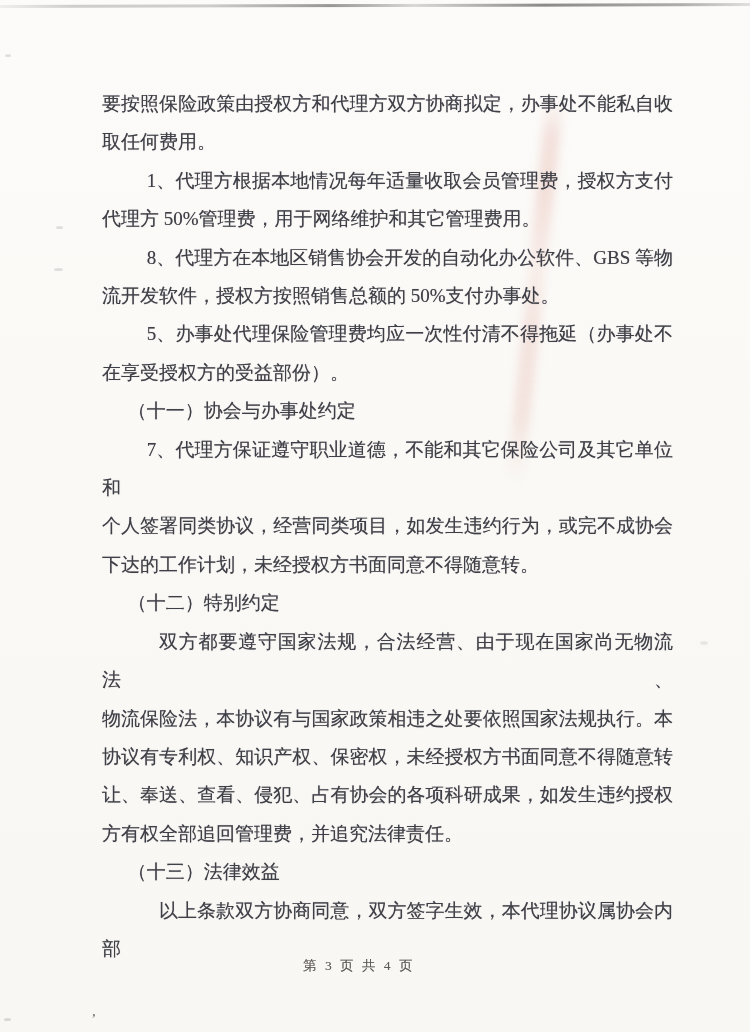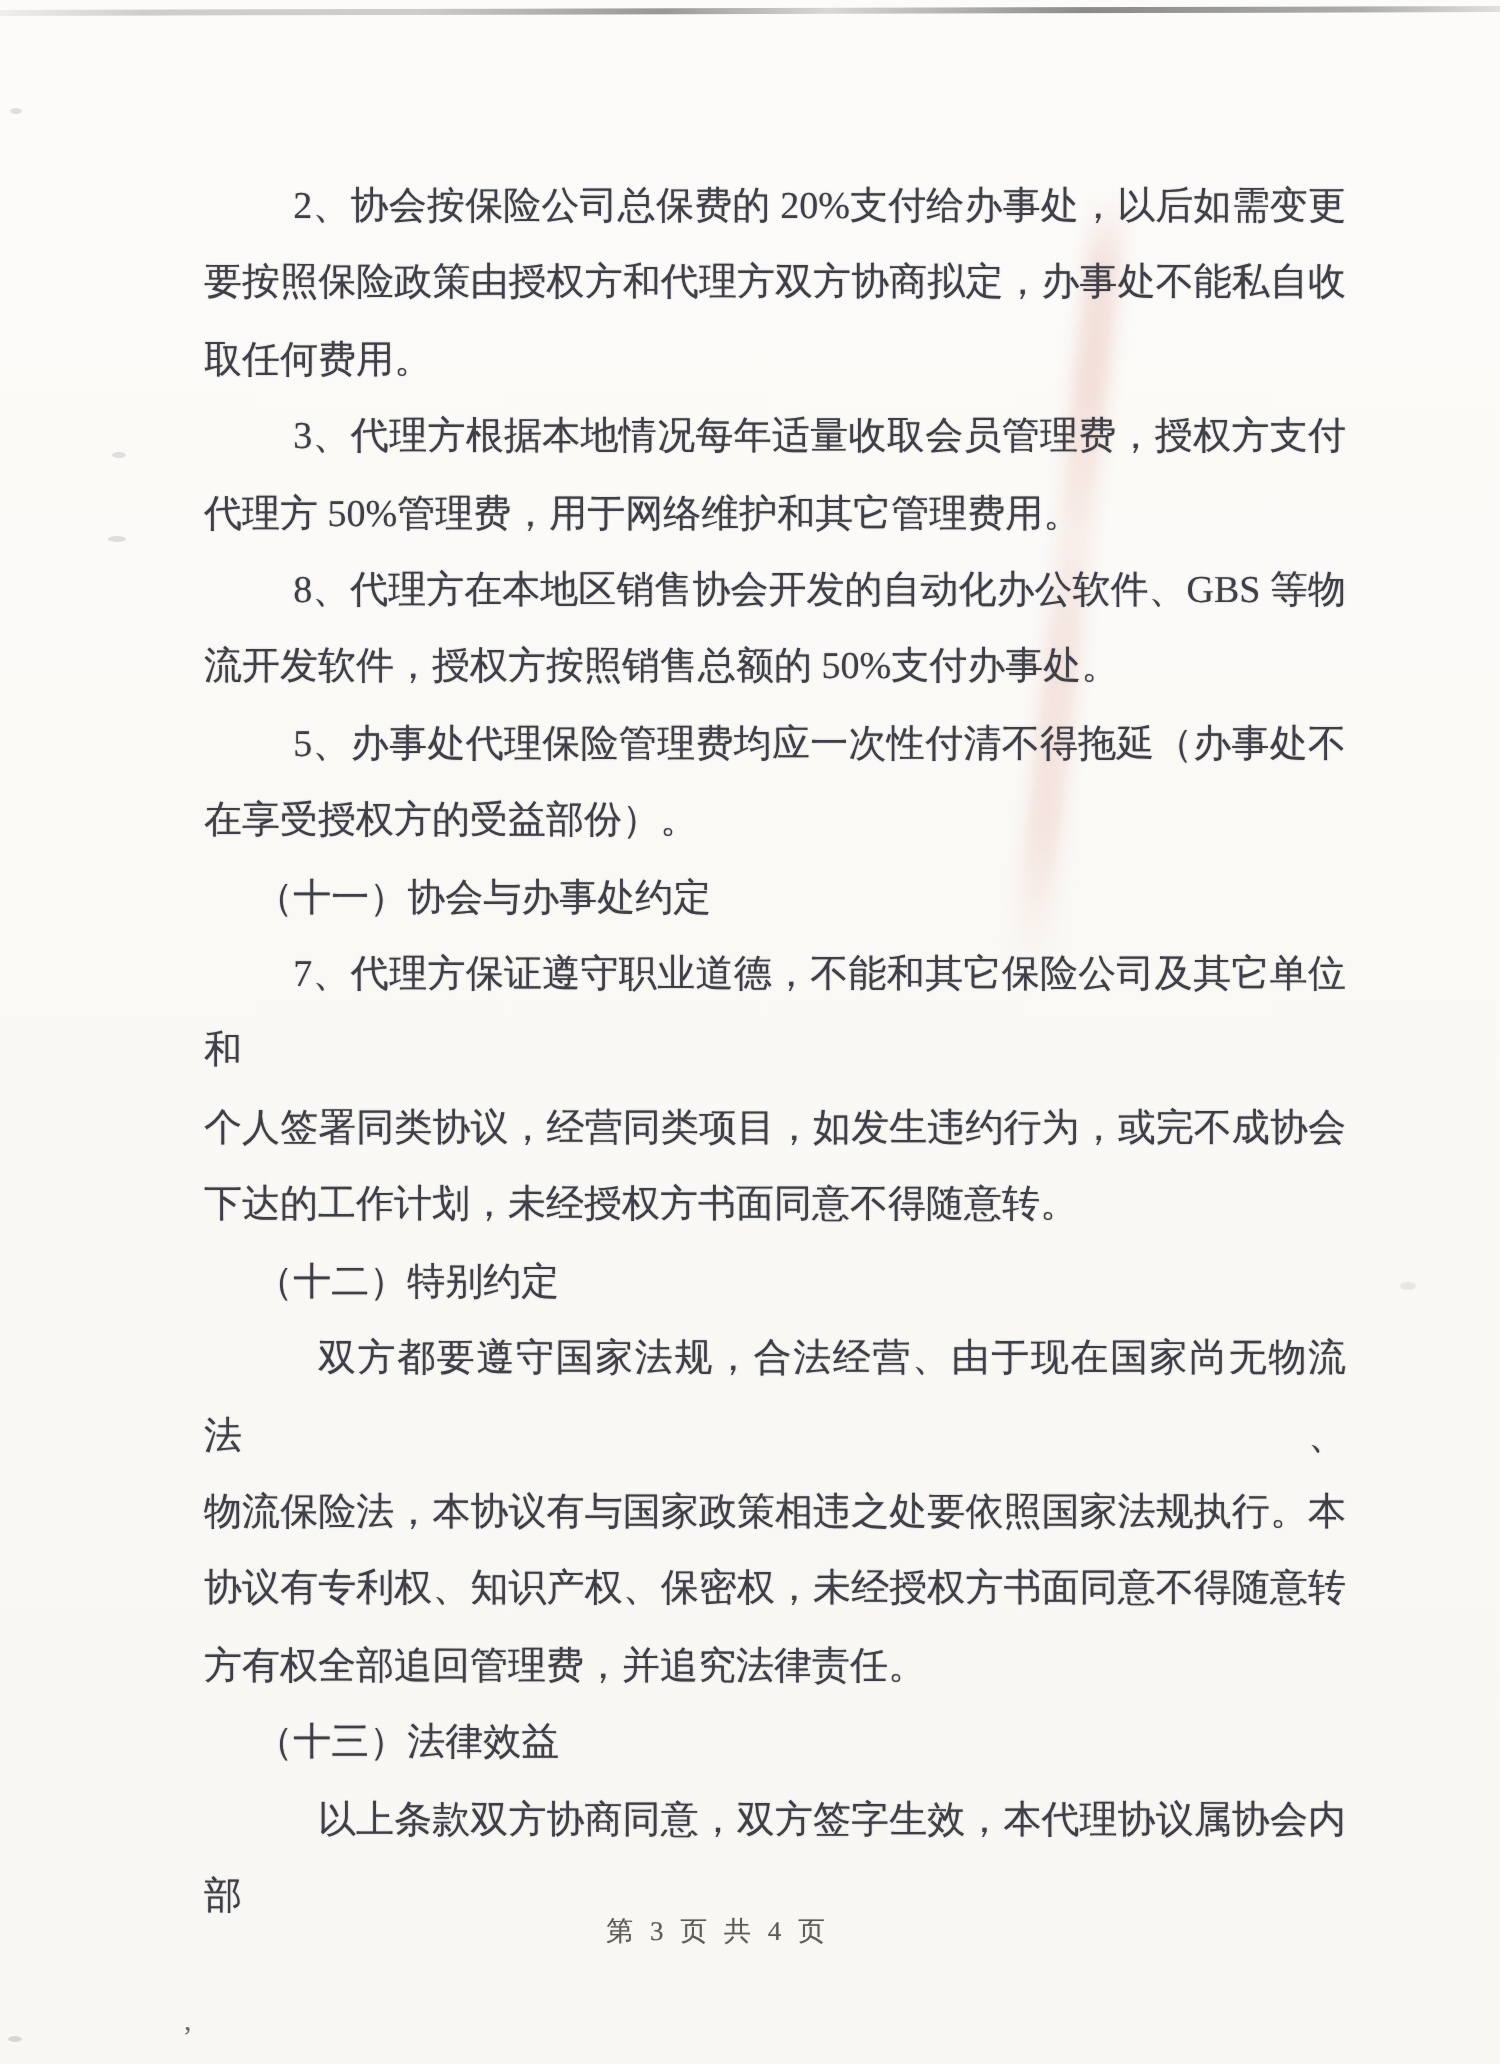--- a/index.html
+++ b/index.html
@@ -102,26 +102,25 @@
   <div class="edge-top"></div>
   <div class="streak"></div>
   <div class="speck sp1"></div>
   <div class="speck sp2"></div>
   <div class="speck sp3"></div>
   <div class="speck sp4"></div>
   <div class="speck sp5"></div>
 
   <div class="content">
       <div class="para">
-        <div class="line first ind-n jfull">2、协会按保险公司总保费的 20%支付给办事处，以后如需变更</div>
         <div class="line jfull">要按照保险政策由授权方和代理方双方协商拟定，办事处不能私自收</div>
         <div class="line">取任何费用。</div>
       </div>
       <div class="para">
-        <div class="line first ind-n jfull">3、代理方根据本地情况每年适量收取会员管理费，授权方支付</div>
+        <div class="line first ind-n jfull">1、代理方根据本地情况每年适量收取会员管理费，授权方支付</div>
         <div class="line">代理方 50%管理费，用于网络维护和其它管理费用。</div>
       </div>
       <div class="para">
         <div class="line first ind-n jfull">8、代理方在本地区销售协会开发的自动化办公软件、GBS 等物</div>
         <div class="line">流开发软件，授权方按照销售总额的 50%支付办事处。</div>
       </div>
       <div class="para">
         <div class="line first ind-n jfull">5、办事处代理保险管理费均应一次性付清不得拖延（办事处不</div>
         <div class="line">在享受授权方的受益部份）。</div>
       </div>
@@ -133,20 +132,21 @@
         <div class="line jfull">个人签署同类协议，经营同类项目，如发生违约行为，或完不成协会</div>
         <div class="line">下达的工作计划，未经授权方书面同意不得随意转。</div>
       </div>
       <div class="para">
         <div class="line first ind-h">（十二）特别约定</div>
       </div>
       <div class="para">
         <div class="line first ind-p jfull">双方都要遵守国家法规，合法经营、由于现在国家尚无物流法、</div>
         <div class="line jfull">物流保险法，本协议有与国家政策相违之处要依照国家法规执行。本</div>
         <div class="line jfull">协议有专利权、知识产权、保密权，未经授权方书面同意不得随意转</div>
+        <div class="line jfull">让、奉送、查看、侵犯、占有协会的各项科研成果，如发生违约授权</div>
         <div class="line">方有权全部追回管理费，并追究法律责任。</div>
       </div>
       <div class="para">
         <div class="line first ind-h">（十三）法律效益</div>
       </div>
       <div class="para">
         <div class="line first ind-p jfull">以上条款双方协商同意，双方签字生效，本代理协议属协会内部</div>
       </div>
     </div>
 

